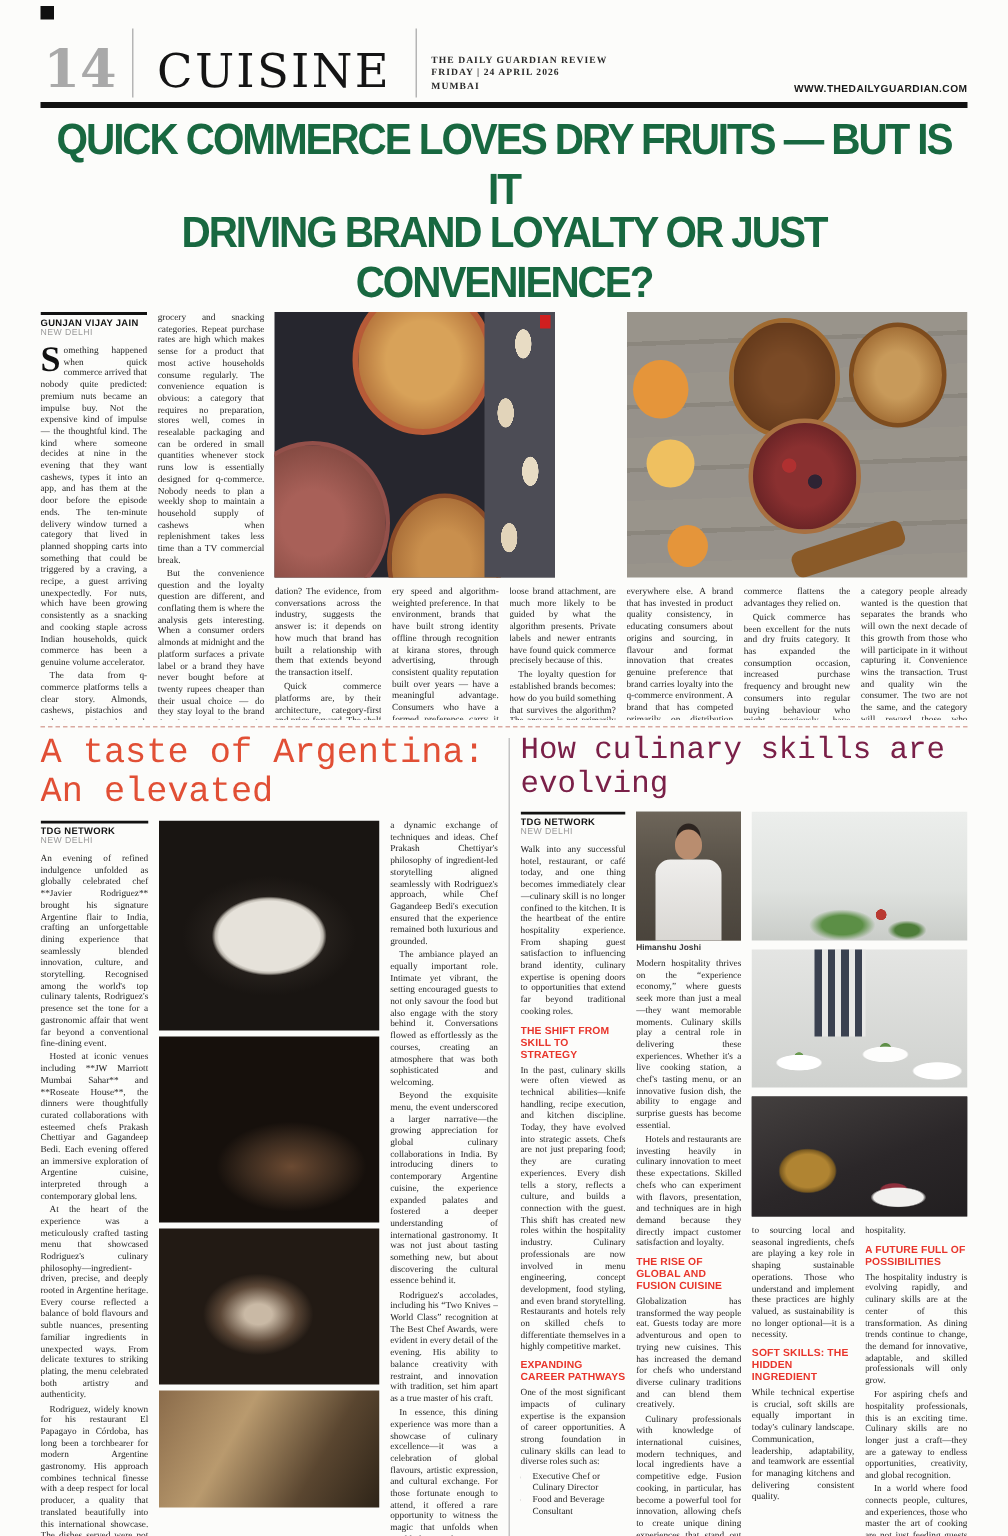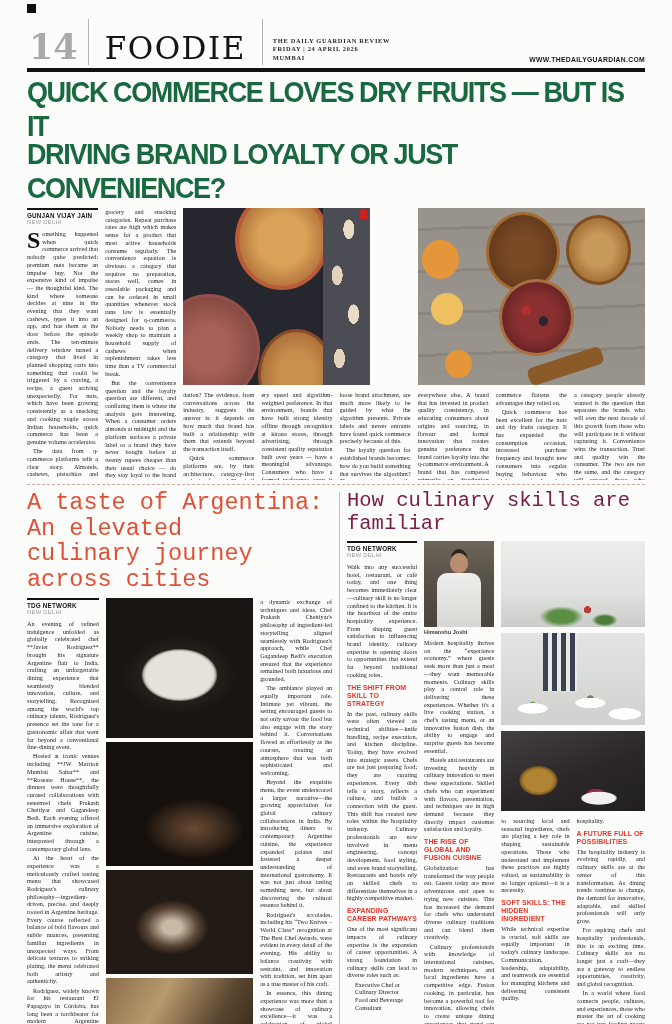--- a/index.html
+++ b/index.html
@@ -10,21 +10,21 @@
   .masthead{display:flex;align-items:flex-end;height:66px;padding-top:8px;box-sizing:border-box;}
   .pageno{font-family:"DejaVu Serif",serif;font-size:35px;line-height:34px;color:#a9a9a9;font-weight:bold;padding:0 10px 2px 2px;}
   .vr{width:1px;background:#b5b5b5;height:46px;margin:0 0 1px 0;}
   .section-title{font-family:"DejaVu Serif",serif;font-size:31px;line-height:30px;letter-spacing:1.5px;color:#141414;padding:0 16px 3px 16px;}
   .pub-block{padding:0 0 4px 10px;font-family:"Liberation Serif",serif;}
   .pub-block div{font-size:6.4px;font-weight:bold;letter-spacing:.7px;line-height:8.5px;color:#2a2a2a;}
   .spacer{flex:1;}
   .website{font-family:"Liberation Sans",sans-serif;font-size:6.8px;font-weight:bold;letter-spacing:.3px;color:#1a1a1a;padding-bottom:3px;}
   .thick-rule{height:4px;background:#121212;margin-top:2px;}
   
-  .lead-headline{margin:7px 0 5px;text-align:left;font-family:"Liberation Sans",sans-serif;
+  .lead-headline{margin:7px 0 5px;text-align:center;font-family:"Liberation Sans",sans-serif;
     font-weight:bold;color:#186840;font-size:27px;line-height:31px;letter-spacing:-1.4px;}
   .lead-headline span{display:block;transform:scaleY(1.08);}
   
   .lead-grid{display:grid;grid-template-columns:repeat(8,1fr);grid-template-rows:177px 1fr;gap:6px 7px;height:272px;overflow:hidden;}
   .col{overflow:hidden;}
   .span2{grid-row:1/3;}
   .byline{border-top:2.5px solid #121212;padding-top:2px;margin-bottom:5px;font-family:"Liberation Sans",sans-serif;}
   .by-name{font-size:6.3px;font-weight:bold;letter-spacing:.2px;color:#141414;}
   .by-loc{font-size:5.8px;color:#9a9a9a;letter-spacing:.3px;}
   .body p{margin:0 0 1.5px;font-size:6.2px;line-height:7.7px;text-align:justify;color:#232323;}
@@ -90,21 +90,21 @@
 </head>
 <body>
 
 <div class="page">
 
   <div class="corner-sq"></div>
 
   <header class="masthead">
     <div class="pageno">14</div>
     <div class="vr"></div>
-    <div class="section-title">FOODIE</div>
+    <div class="section-title">CUISINE</div>
     <div class="vr"></div>
     <div class="pub-block">
       <div>THE DAILY GUARDIAN REVIEW</div>
       <div>FRIDAY | 24 APRIL 2026</div>
       <div>MUMBAI</div>
     </div>
     <div class="spacer"></div>
     <div class="website">WWW.THEDAILYGUARDIAN.COM</div>
   </header>
   <div class="thick-rule"></div>
@@ -189,21 +189,20 @@
       </div>
   </section>
 
   <div class="dashed-rule"></div>
 
   <div class="bottom">
 
     <section class="argentina">
       <h2 class="sec-head arg-head">
         <span>A taste of Argentina: An elevated</span>
-        <span>culinary journey across cities</span>
       </h2>
       <div class="arg-grid">
         <div class="col">
           <div class="byline">
             <div class="by-name">TDG NETWORK</div>
             <div class="by-loc">NEW DELHI</div>
           </div>
           <div class="body">
               <p>An evening of refined indulgence unfolded as globally celebrated chef **Javier Rodriguez** brought his signature Argentine flair to India, crafting an unforgettable dining experience that seamlessly blended innovation, culture, and storytelling. Recognised among the world's top culinary talents, Rodriguez's presence set the tone for a gastronomic affair that went far beyond a conventional fine-dining event.</p>
               <p>Hosted at iconic venues including **JW Marriott Mumbai Sahar** and **Roseate House**, the dinners were thoughtfully curated collaborations with esteemed chefs Prakash Chettiyar and Gagandeep Bedi. Each evening offered an immersive exploration of Argentine cuisine, interpreted through a contemporary global lens.</p>
@@ -227,21 +226,21 @@
               <p>In essence, this dining experience was more than a showcase of culinary excellence—it was a celebration of global flavours, artistic expression, and cultural exchange. For those fortunate enough to attend, it offered a rare opportunity to witness the magic that unfolds when world-class talent meets thoughtful curation.</p>
             </div>
         </div>
       </div>
     </section>
 
     <div class="vdivider"></div>
 
     <section class="culinary">
       <h2 class="sec-head cul-head">
-        <span>How culinary skills are familiar</span>
+        <span>How culinary skills are evolving</span>
       </h2>
       <div class="cul-grid">
         <div class="col">
           <div class="byline">
             <div class="by-name">TDG NETWORK</div>
             <div class="by-loc">NEW DELHI</div>
           </div>
           <div class="body">
               <p>Walk into any successful hotel, restaurant, or café today, and one thing becomes immediately clear—culinary skill is no longer confined to the kitchen. It is the heartbeat of the entire hospitality experience. From shaping guest satisfaction to influencing brand identity, culinary expertise is opening doors to opportunities that extend far beyond traditional cooking roles.</p>
               <h4>THE SHIFT FROM SKILL TO STRATEGY</h4>

